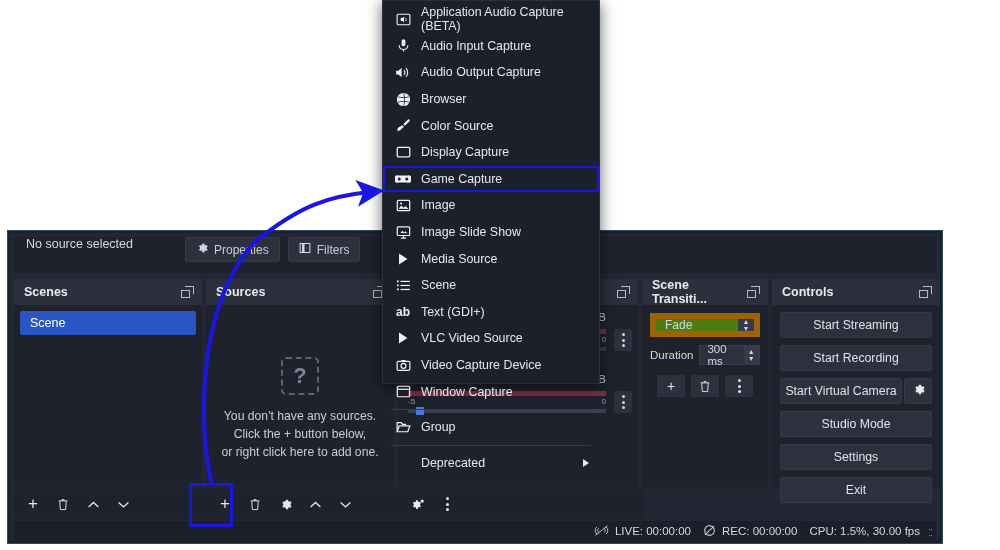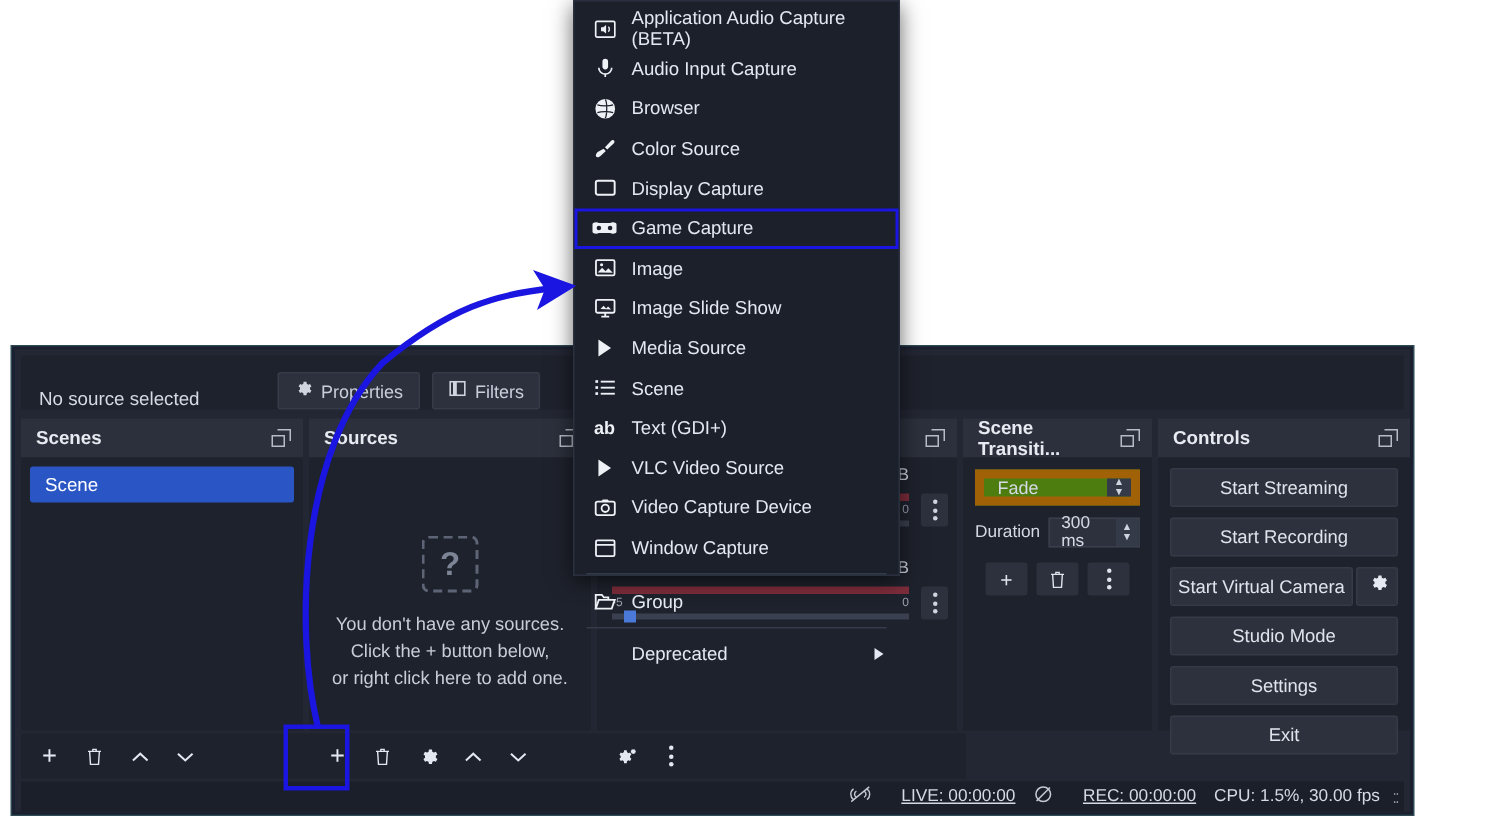--- a/index.html
+++ b/index.html
@@ -8,21 +8,21 @@
        -webkit-font-smoothing:antialiased;}
 
   
   #obs-window{position:absolute;left:8px;top:231px;width:934px;height:312px;
               background:#232733;border:2px solid #1a2030;box-sizing:border-box;
               box-shadow:0 0 0 1px #2e4a55;}
   .inner{position:absolute;inset:0;background:#232733;}
 
   
   #source-toolbar{position:absolute;left:4px;top:4px;right:4px;height:36px;
-                  background:#1e222c;display:flex;align-items:flex-end;}
+                  background:#1e222c;display:flex;align-items:flex-start;}
   #no-source-label{color:#d6dae3;font-size:12.5px;padding-left:12px;flex:0 0 auto;}
   .tb-btn{height:25px;display:flex;align-items:center;gap:6px;background:#2c313d;
           border:1px solid #353b49;border-radius:2px;color:#c9cedb;font-size:12px;
           padding:0 10px;margin-left:8px;box-sizing:border-box;}
   .tb-btn.first{margin-left:52px;}
 
   
   .dock{position:absolute;background:#232733;}
   .dock-title{height:26px;background:#2b303c;display:flex;align-items:center;
               justify-content:space-between;padding:0 8px 0 10px;
@@ -95,21 +95,21 @@
   #btm-mixer{left:388px;width:240px;}
   .ic-btn{width:26px;height:22px;background:#2c313d;border-radius:2px;color:#e3e7ef;
           display:flex;align-items:center;justify-content:center;font-size:13px;}
   .ic-btn.flat{background:transparent;}
   .ic-btn.plus{font-size:17px;font-weight:300;}
 
   
   #statusbar{position:absolute;left:4px;right:4px;top:288px;height:20px;background:#1a1f29;
              display:flex;align-items:center;justify-content:flex-end;gap:12px;
              color:#d4d9e3;font-size:11.5px;padding-right:16px;}
-  #statusbar .grp{display:flex;align-items:center;gap:20px;text-decoration:underline;}
+  #statusbar .grp{display:flex;align-items:center;gap:6px;}
   .grip{position:absolute;right:4px;bottom:3px;color:#9aa1b0;font-size:9px;letter-spacing:-1px;}
 
   
   #add-menu{position:absolute;left:382px;top:0;width:218px;height:384px;
             background:#1c202b;border:1px solid #2a3040;box-sizing:border-box;
             box-shadow:0 3px 14px rgba(0,0,0,.6);z-index:40;padding-top:5px;}
   .mi{height:26.6px;display:flex;align-items:center;gap:10px;padding-left:12px;
       color:#e4e8f0;font-size:12.4px;position:relative;box-sizing:border-box;}
   .mi.sel-box{outline:2px solid #1a15e0;outline-offset:-2px;padding-left:12px;}
   .mi .ico{width:16px;height:16px;flex:0 0 16px;display:flex;align-items:center;
@@ -397,20 +397,29 @@
   <div class="mi">
     <span class="ico">
       <svg width="15" height="15" viewBox="0 0 16 16" fill="#eef1f6">
         <rect x="6" y="1.2" width="4" height="7.6" rx="2"></rect>
         <path d="M4 7.6a4 4 0 008 0h1.2a5.2 5.2 0 01-4.6 5.1v1.6h-1.2v-1.6A5.2 5.2 0 012.8 7.6z"></path>
       </svg>
     </span>
     <span>Audio Input Capture</span>
   </div>
 
+  <div class="mi">
+    <span class="ico">
+      <svg width="16" height="15" viewBox="0 0 17 16" fill="none">
+        <path d="M1.2 6h2.4L7 3v10L3.6 10H1.2z" fill="#eef1f6"></path>
+        <path d="M9.4 5.4a3.6 3.6 0 010 5.2M11.6 3.4a6.6 6.6 0 010 9.2" stroke="#eef1f6" stroke-width="1.25"></path>
+      </svg>
+    </span>
+    <span>Audio Output Capture</span>
+  </div>
 
   <div class="mi">
     <span class="ico">
       <svg width="15" height="15" viewBox="0 0 16 16" fill="#eef1f6">
         <circle cx="8" cy="8" r="7"></circle>
         <path d="M8 1.4c1.4 1.4 1.4 11.2 0 13.2M2.4 5.2c2.6 1 8.6 1 11.2 0M2.4 10.8c2.6-1 8.6-1 11.2 0" stroke="#1c202b" stroke-width="0.9" fill="none"></path>
       </svg>
     </span>
     <span>Browser</span>
   </div>

